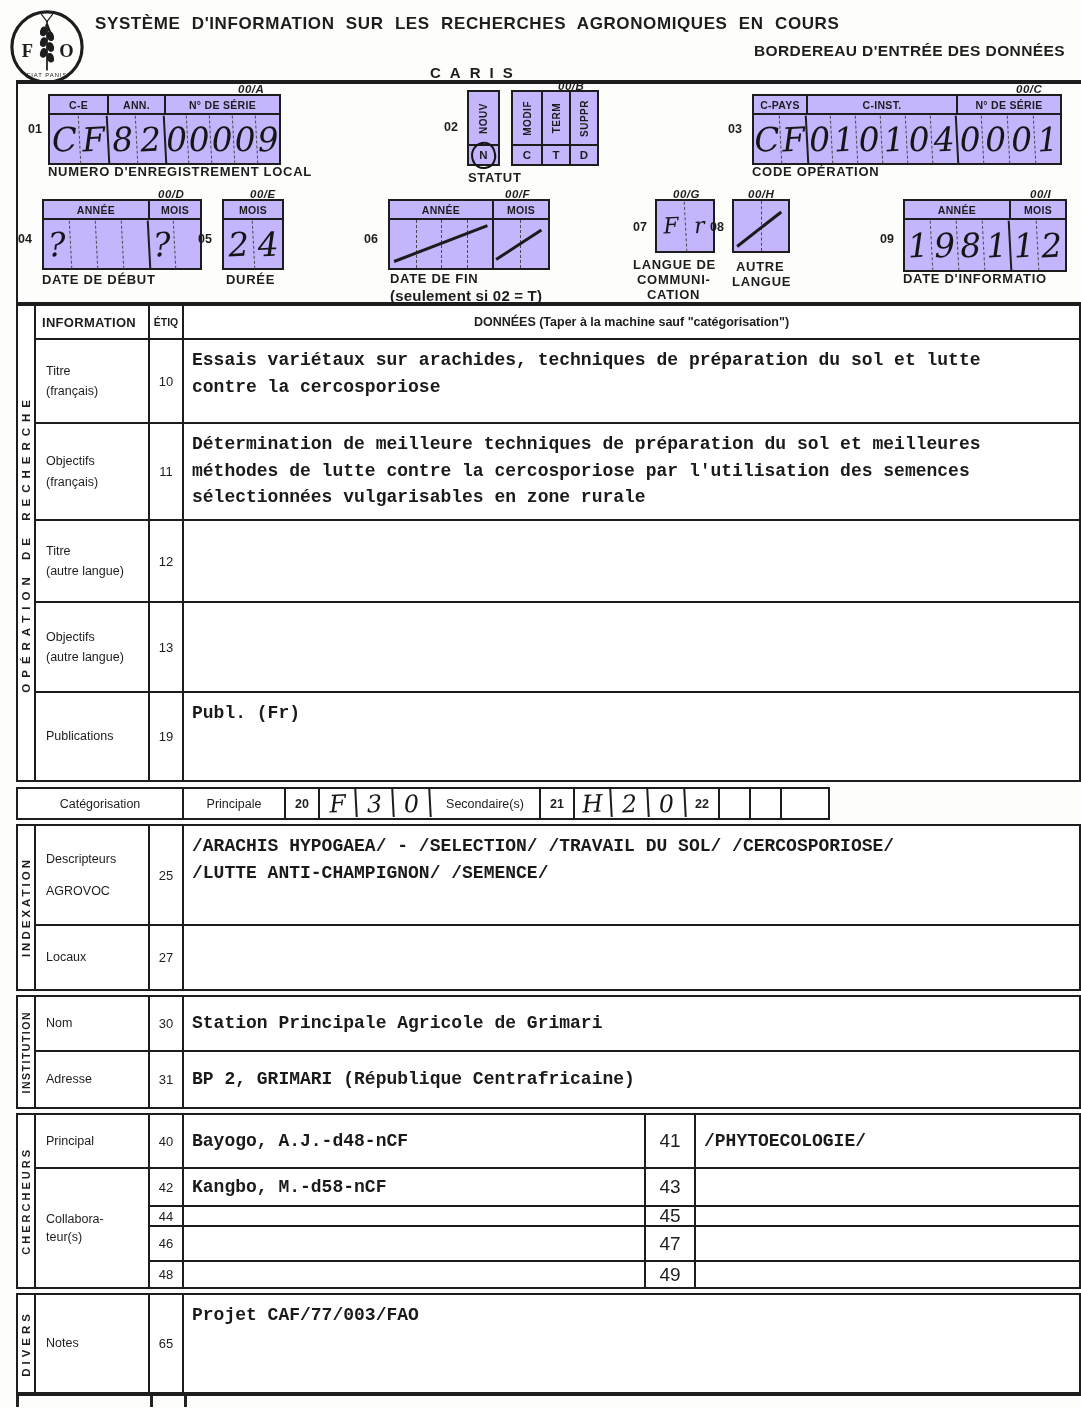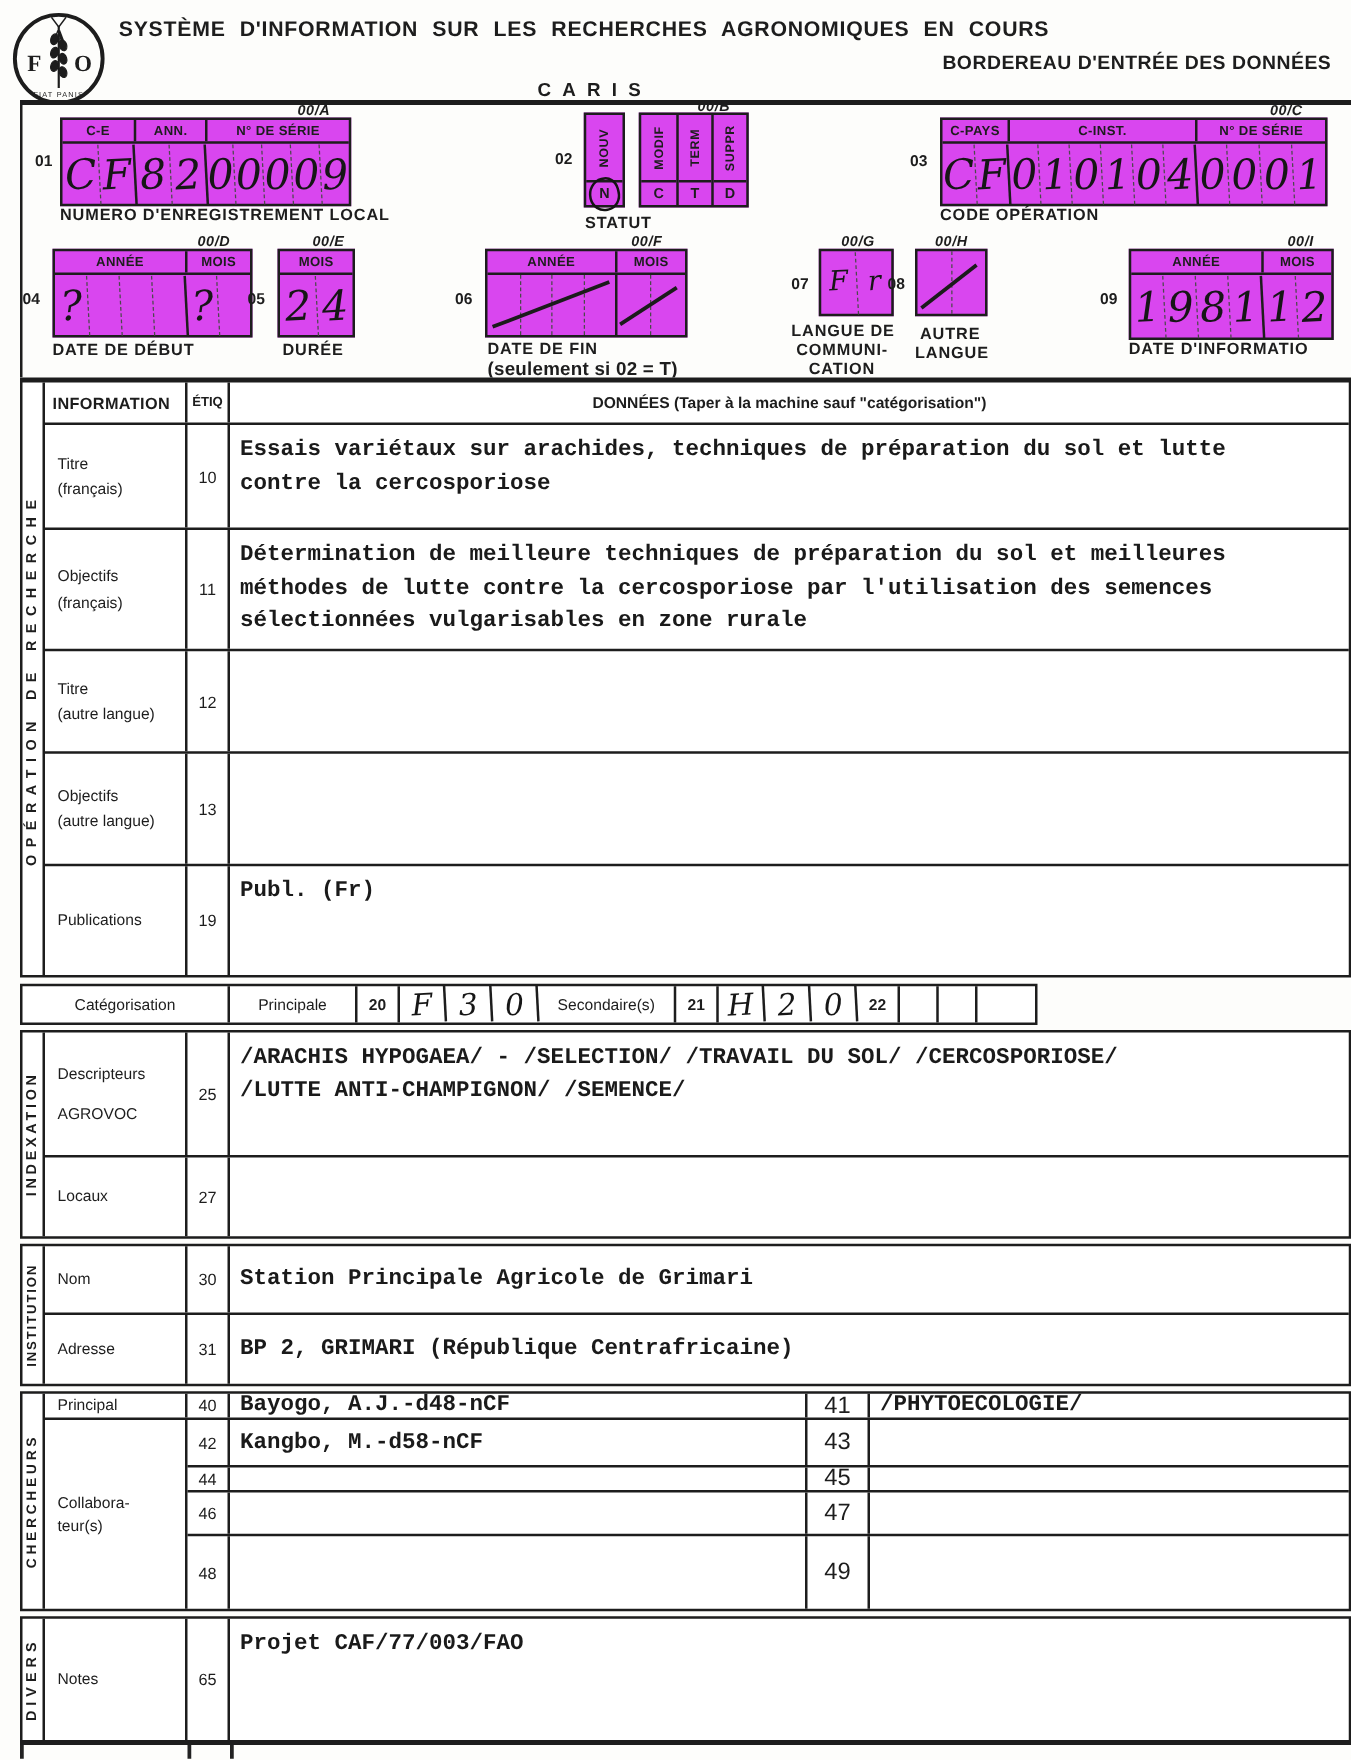--- a/index.html
+++ b/index.html
@@ -10,21 +10,21 @@
 
   
   .main-title{position:absolute;left:95px;top:14px;font-size:17px;font-weight:bold;
               letter-spacing:.6px;word-spacing:6px;white-space:nowrap;}
   .caris{position:absolute;left:430px;top:44px;font-size:15px;font-weight:bold;letter-spacing:9px;margin-top:20px;}
   .doc-title{position:absolute;right:16px;top:42px;font-size:15.5px;font-weight:bold;letter-spacing:.4px;}
 
   
   .topbox{position:absolute;left:16px;top:80px;width:1065px;height:222px;
           border-top:4.5px solid var(--ink);border-left:2.5px solid var(--ink);box-sizing:border-box;}
-  .fgrid{position:absolute;border:2.5px solid var(--ink);background:#d946ef;display:flex;flex-direction:column;box-sizing:content-box;}
+  .fgrid{position:absolute;border:2.5px solid var(--ink);background:#c4b5fd;display:flex;flex-direction:column;box-sizing:content-box;}
   .fhead{display:flex;border-bottom:2px solid var(--ink);height:17px;}
   .fh{display:flex;align-items:center;justify-content:center;font-size:10.5px;font-weight:bold;
       letter-spacing:.3px;white-space:nowrap;box-sizing:border-box;}
   .fdata{display:flex;}
   .fc{height:48px;display:flex;align-items:center;justify-content:center;box-sizing:border-box;}
   .fc.h50{height:50px;}
   .bl{border-left:2px solid var(--ink);}
   .bd{border-left:1.5px dashed #4a4a4a;}
   .hw{font-family:"DejaVu Serif",serif;font-style:italic;font-weight:500;font-size:33px;
       color:#161616;transform:rotate(-3deg);line-height:1;}
@@ -411,21 +411,21 @@
         <div class="cv center typed">BP 2, GRIMARI (République Centrafricaine)</div>
       </div>
     </div>
   </div>
 
   <div class="tsection" style="top:1113px;width:1065px;height:176px">
     <div class="vcol">
       <span class="vtext" style="letter-spacing:3px;font-size:11px">CHERCHEURS</span>
     </div>
     <div class="rows">
-      <div class="trow" style="height:19px">
+      <div class="trow" style="height:52px">
         <div class="ci">
           <div>Principal</div>
         </div>
         <div class="ce">40</div>
         <div class="cv center cvf typed">Bayogo, A.J.-d48-nCF</div>
         <div class="ce2">41</div>
         <div class="cv2 typed">/PHYTOECOLOGIE/</div>
       </div>
       <div class="collab">
         <div class="ci" style="border-right-width:2px">

